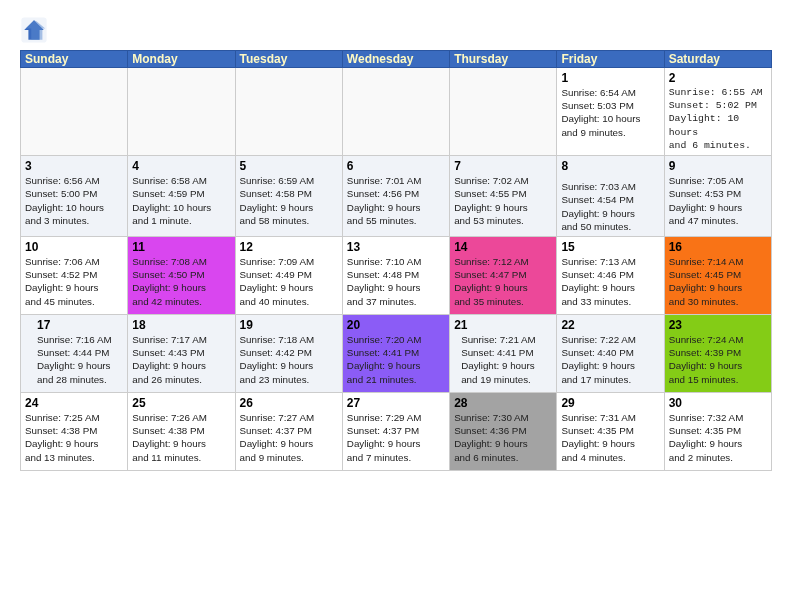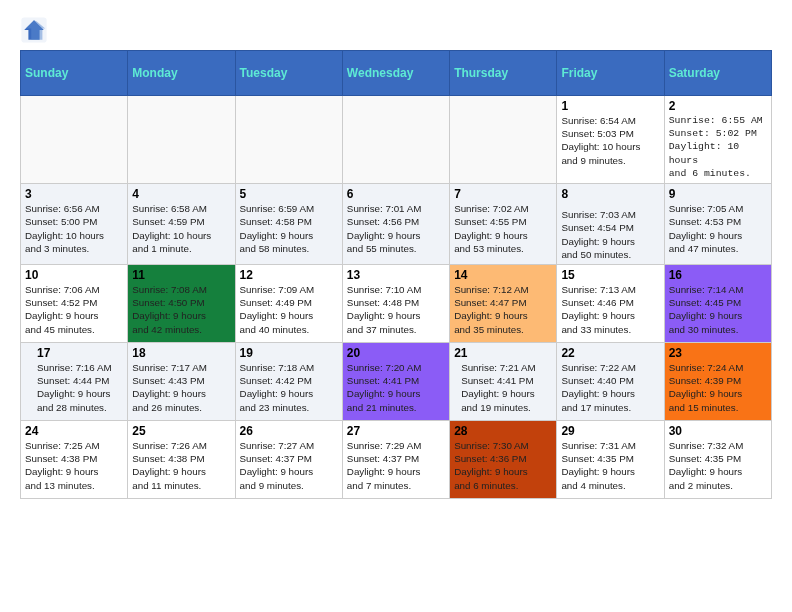--- a/index.html
+++ b/index.html
@@ -48,22 +48,22 @@
       font-size: 15px;
       color: #444;
     }
     .calendar {
       width: 100%;
       border-collapse: collapse;
       font-size: 10.5px;
     }
     .calendar th {
       background: #3a6bbf;
-      color: #5eead4;
-      padding: 15px 4px;
+      color: #fef9c3;
+      padding: 1px 4px;
       text-align: left;
       font-size: 12px;
       font-weight: bold;
       border: 1px solid #2a55a0;
     }
     .calendar td {
       border: 1px solid #ccc;
       vertical-align: top;
       padding: 3px 4px;
       width: calc(100%/7);
@@ -199,56 +199,56 @@
           </td>
         </tr>
         <tr>
           <td style="background: rgb(255, 255, 255);">
             <span class="day-num">10</span>
             <div class="day-info" style="white-space: pre-line;">Sunrise: 7:06 AM
 Sunset: 4:52 PM
 Daylight: 9 hours
 and 45 minutes.</div>
           </td>
-          <td style="background: #15803d;">
+          <td style="background: #d946ef;">
             <span class="day-num">11</span>
             <div class="day-info" style="white-space: pre-line;">Sunrise: 7:08 AM
 Sunset: 4:50 PM
 Daylight: 9 hours
 and 42 minutes.</div>
           </td>
           <td style="background: rgb(255, 255, 255);">
             <span class="day-num">12</span>
             <div class="day-info" style="white-space: pre-line;">Sunrise: 7:09 AM
 Sunset: 4:49 PM
 Daylight: 9 hours
 and 40 minutes.</div>
           </td>
           <td style="background: rgb(255, 255, 255);">
             <span class="day-num">13</span>
             <div class="day-info" style="white-space: pre-line;">Sunrise: 7:10 AM
 Sunset: 4:48 PM
 Daylight: 9 hours
 and 37 minutes.</div>
           </td>
-          <td style="background: #fdba74;">
+          <td style="background: #ec4899;">
             <span class="day-num">14</span>
             <div class="day-info" style="white-space: pre-line;">Sunrise: 7:12 AM
 Sunset: 4:47 PM
 Daylight: 9 hours
 and 35 minutes.</div>
           </td>
           <td style="background: rgb(255, 255, 255);">
             <span class="day-num">15</span>
             <div class="day-info" style="white-space: pre-line;">Sunrise: 7:13 AM
 Sunset: 4:46 PM
 Daylight: 9 hours
 and 33 minutes.</div>
           </td>
-          <td style="background: #8b5cf6;">
+          <td style="background: #f97316;">
             <span class="day-num">16</span>
             <div class="day-info" style="white-space: pre-line;">Sunrise: 7:14 AM
 Sunset: 4:45 PM
 Daylight: 9 hours
 and 30 minutes.</div>
           </td>
         </tr>
         <tr>
           <td style="background: rgb(240, 243, 248); padding-left: 16px;">
             <span class="day-num">17</span>
@@ -285,21 +285,21 @@
 Daylight: 9 hours
 and 19 minutes.</div>
           </td>
           <td style="background: rgb(240, 243, 248);">
             <span class="day-num">22</span>
             <div class="day-info" style="white-space: pre-line;">Sunrise: 7:22 AM
 Sunset: 4:40 PM
 Daylight: 9 hours
 and 17 minutes.</div>
           </td>
-          <td style="background: #f97316;">
+          <td style="background: #84cc16;">
             <span class="day-num">23</span>
             <div class="day-info" style="white-space: pre-line;">Sunrise: 7:24 AM
 Sunset: 4:39 PM
 Daylight: 9 hours
 and 15 minutes.</div>
           </td>
         </tr>
         <tr>
           <td style="background: rgb(255, 255, 255);">
             <span class="day-num">24</span>
@@ -322,21 +322,21 @@
 Daylight: 9 hours
 and 9 minutes.</div>
           </td>
           <td style="background: rgb(255, 255, 255);">
             <span class="day-num">27</span>
             <div class="day-info" style="white-space: pre-line;">Sunrise: 7:29 AM
 Sunset: 4:37 PM
 Daylight: 9 hours
 and 7 minutes.</div>
           </td>
-          <td style="background: #c2410c; margin-top: 6px;">
+          <td style="background: #a3a3a3; margin-top: 6px;">
             <span class="day-num">28</span>
             <div class="day-info" style="white-space: pre-line;">Sunrise: 7:30 AM
 Sunset: 4:36 PM
 Daylight: 9 hours
 and 6 minutes.</div>
           </td>
           <td style="background: rgb(255, 255, 255);">
             <span class="day-num">29</span>
             <div class="day-info" style="white-space: pre-line;">Sunrise: 7:31 AM
 Sunset: 4:35 PM

